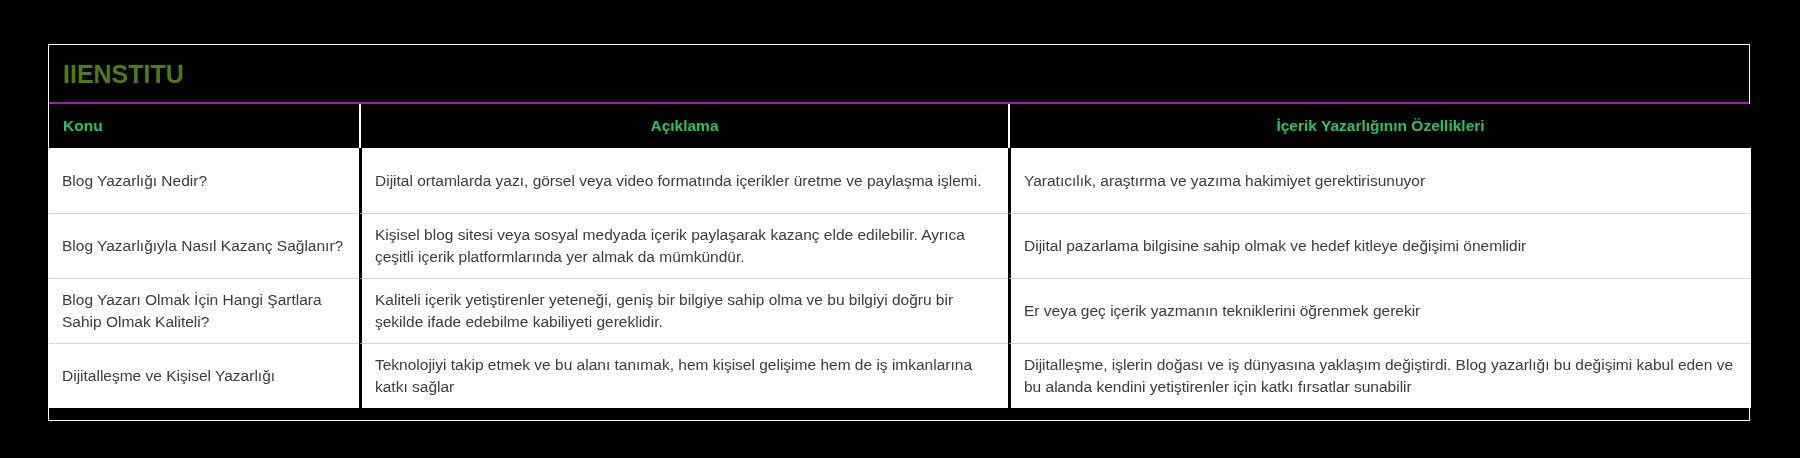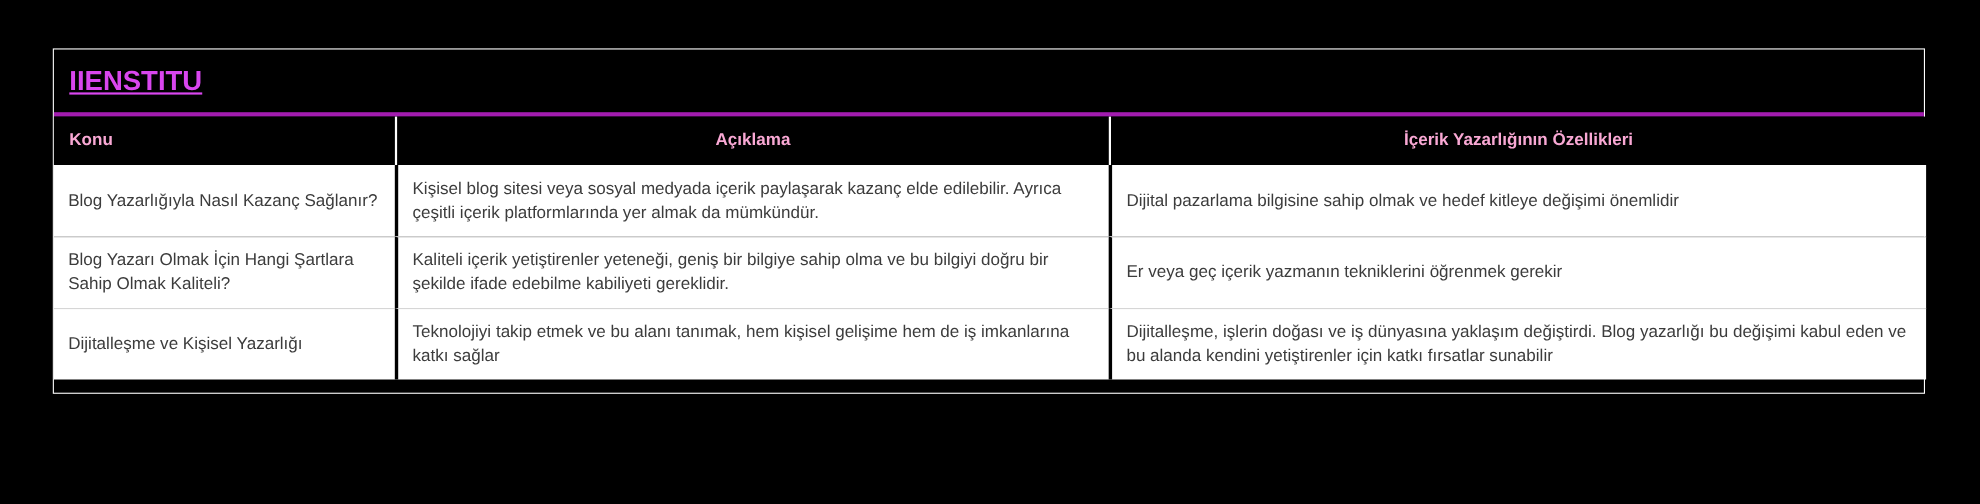--- a/index.html
+++ b/index.html
@@ -18,40 +18,39 @@
     position: absolute;
     left: 48px;
     top: 44px;
     width: 1702px;
     box-sizing: border-box;
     background: #000000;
     border: 1px solid #ffffff;
     padding-bottom: 12px;
   }
   .card-title {
-    color: #d946ef;
+    color: #4d7c0f;
     font-size: 25px;
     font-weight: bold;
     padding: 15px 14px 14px 14px;
-    border-bottom: 4px solid #a21caf;
+    border-bottom: 2px solid #a21caf;
     line-height: 28px;
-    text-decoration: underline;
   }
   table.data-table {
     width: 100%;
     border-collapse: separate;
     border-spacing: 0;
     table-layout: fixed;
   }
   col.c1 { width: 310px; }
   col.c2 { width: 649px; }
   col.c3 { width: 743px; }
   .data-table th {
     background: #000000;
-    color: #f9a8d4;
+    color: #22c55e;
     font-size: 15.5px;
     font-weight: bold;
     text-align: left;
     height: 44px;
     padding: 0 14px;
     vertical-align: middle;
     box-sizing: border-box;
   }
   .data-table th:nth-child(2),
   .data-table th:nth-child(3) {
@@ -90,20 +89,25 @@
     </colgroup>
     <thead>
       <tr>
         <th>Konu</th>
         <th>Açıklama</th>
         <th>İçerik Yazarlığının Özellikleri</th>
       </tr>
     </thead>
     <tbody>
       <tr>
+        <td>Blog Yazarlığı Nedir?</td>
+        <td>Dijital ortamlarda yazı, görsel veya video formatında içerikler üretme ve paylaşma işlemi.</td>
+        <td>Yaratıcılık, araştırma ve yazıma hakimiyet gerektirisunuyor</td>
+      </tr>
+      <tr>
         <td>Blog Yazarlığıyla Nasıl Kazanç Sağlanır?</td>
         <td>Kişisel blog sitesi veya sosyal medyada içerik paylaşarak kazanç elde edilebilir. Ayrıca çeşitli içerik platformlarında yer almak da mümkündür.</td>
         <td>Dijital pazarlama bilgisine sahip olmak ve hedef kitleye değişimi önemlidir</td>
       </tr>
       <tr>
         <td>Blog Yazarı Olmak İçin Hangi Şartlara Sahip Olmak Kaliteli?</td>
         <td>Kaliteli içerik yetiştirenler yeteneği, geniş bir bilgiye sahip olma ve bu bilgiyi doğru bir şekilde ifade edebilme kabiliyeti gereklidir.</td>
         <td>Er veya geç içerik yazmanın tekniklerini öğrenmek gerekir</td>
       </tr>
       <tr>

